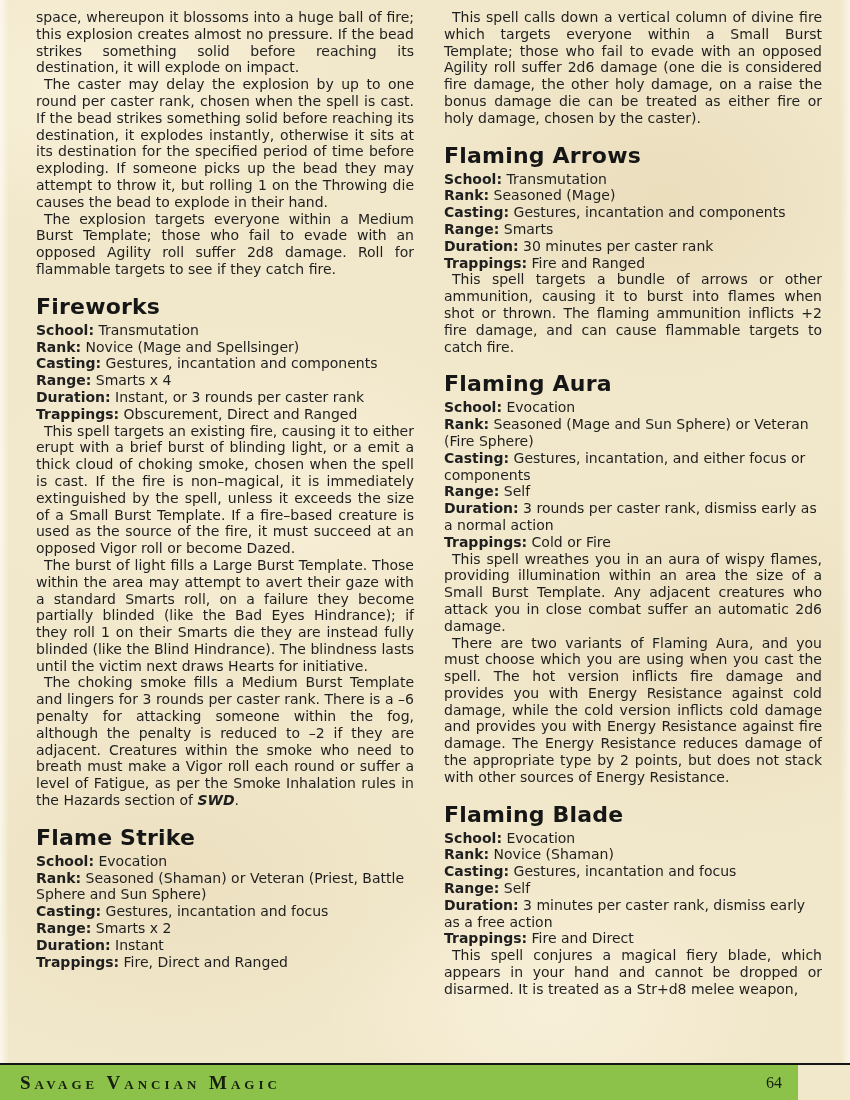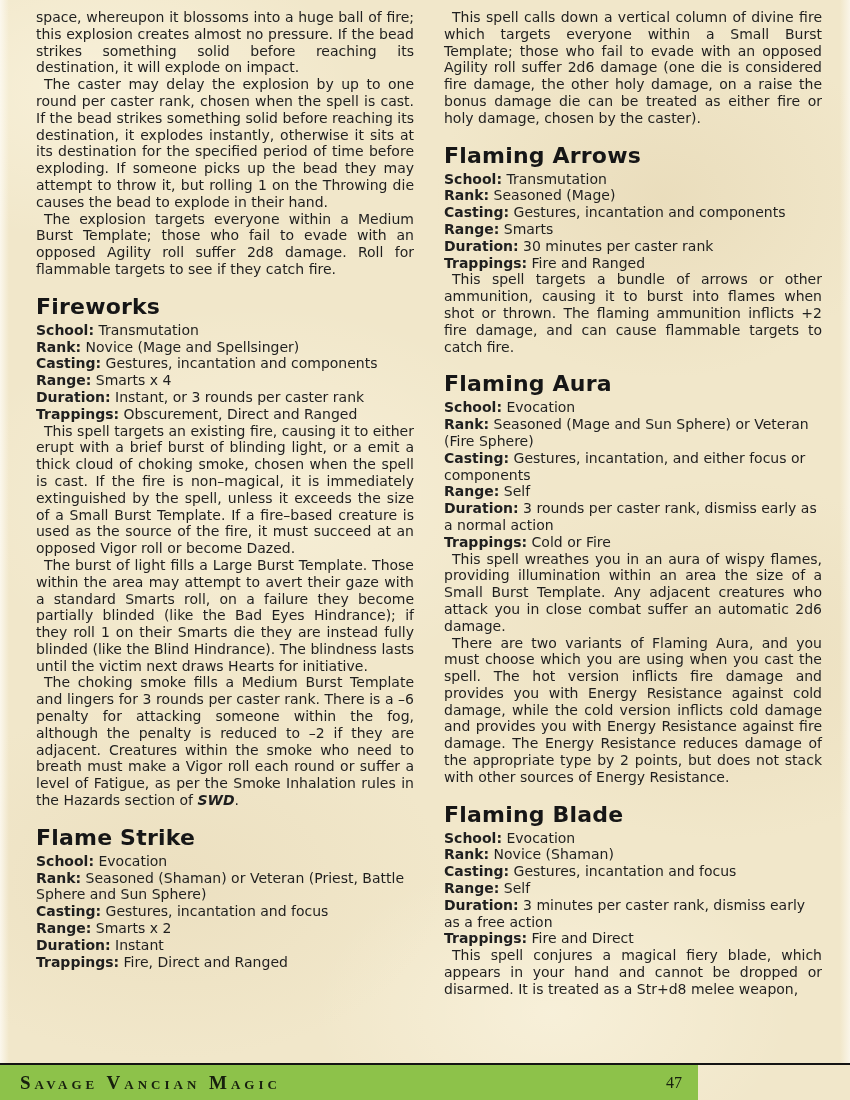--- a/index.html
+++ b/index.html
@@ -59,21 +59,21 @@
     font-size:14px;
     line-height:16.8px;
     text-align:left;
   }
   .stat-label{font-weight:bold;}
   .footer-rule{
     position:absolute;left:0;top:1063px;width:850px;height:2px;
     background:var(--rule);z-index:3;
   }
   .footer-bar{
-    position:absolute;left:0;top:1065px;width:698px;height:35px;
+    position:absolute;left:0;top:1065px;width:798px;height:35px;
     background:var(--footer-bar);
     display:flex;align-items:center;justify-content:space-between;
     padding:0 16px 0 20px;
     box-sizing:border-box;
     z-index:3;
   }
   .footer-title{
     font-family:"Liberation Serif", serif;
     font-variant:small-caps;
     font-weight:600;
@@ -137,15 +137,15 @@
       <div class="stat-line"><span class="stat-label">Rank:</span> Novice (Shaman)</div>
       <div class="stat-line"><span class="stat-label">Casting:</span> Gestures, incantation and focus</div>
       <div class="stat-line"><span class="stat-label">Range:</span> Self</div>
       <div class="stat-line"><span class="stat-label">Duration:</span> 3 minutes per caster rank, dismiss early as a free action</div>
       <div class="stat-line"><span class="stat-label">Trappings:</span> Fire and Direct</div>
       <p class="body-para indent">This spell conjures a magical fiery blade, which appears in your hand and cannot be dropped or disarmed. It is treated as a Str+d8 melee weapon,</p>
     </div>
   <div class="footer-rule"></div>
   <footer class="footer-bar">
     <span class="footer-title">Savage Vancian Magic</span>
-    <span class="footer-page">47</span>
+    <span class="footer-page">64</span>
   </footer>
 </div>
 
 </body></html>

